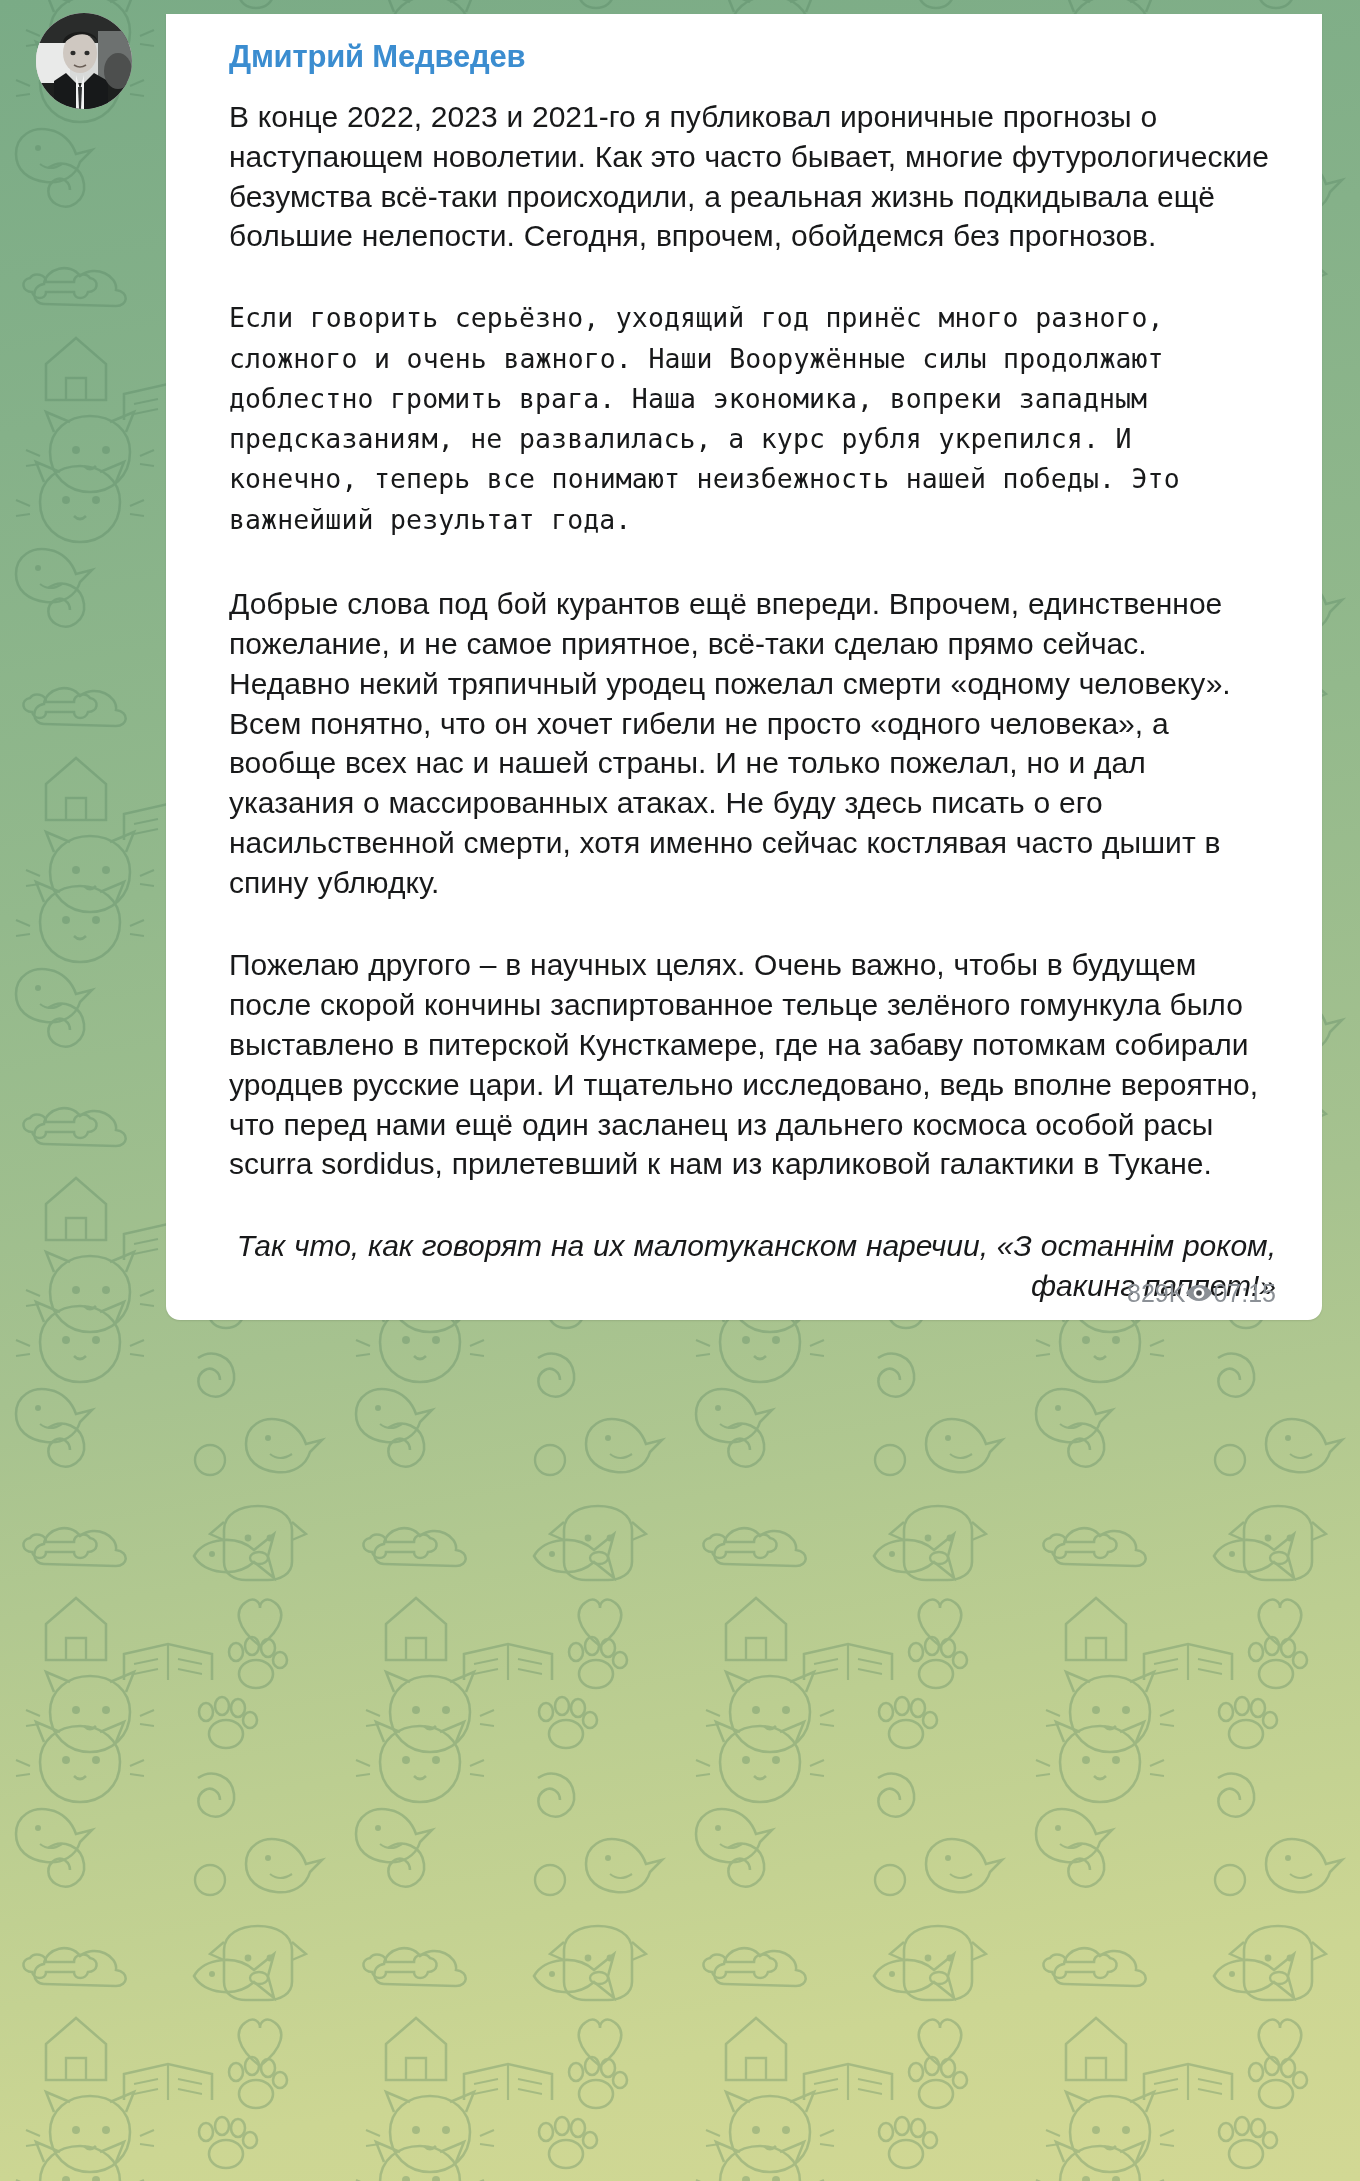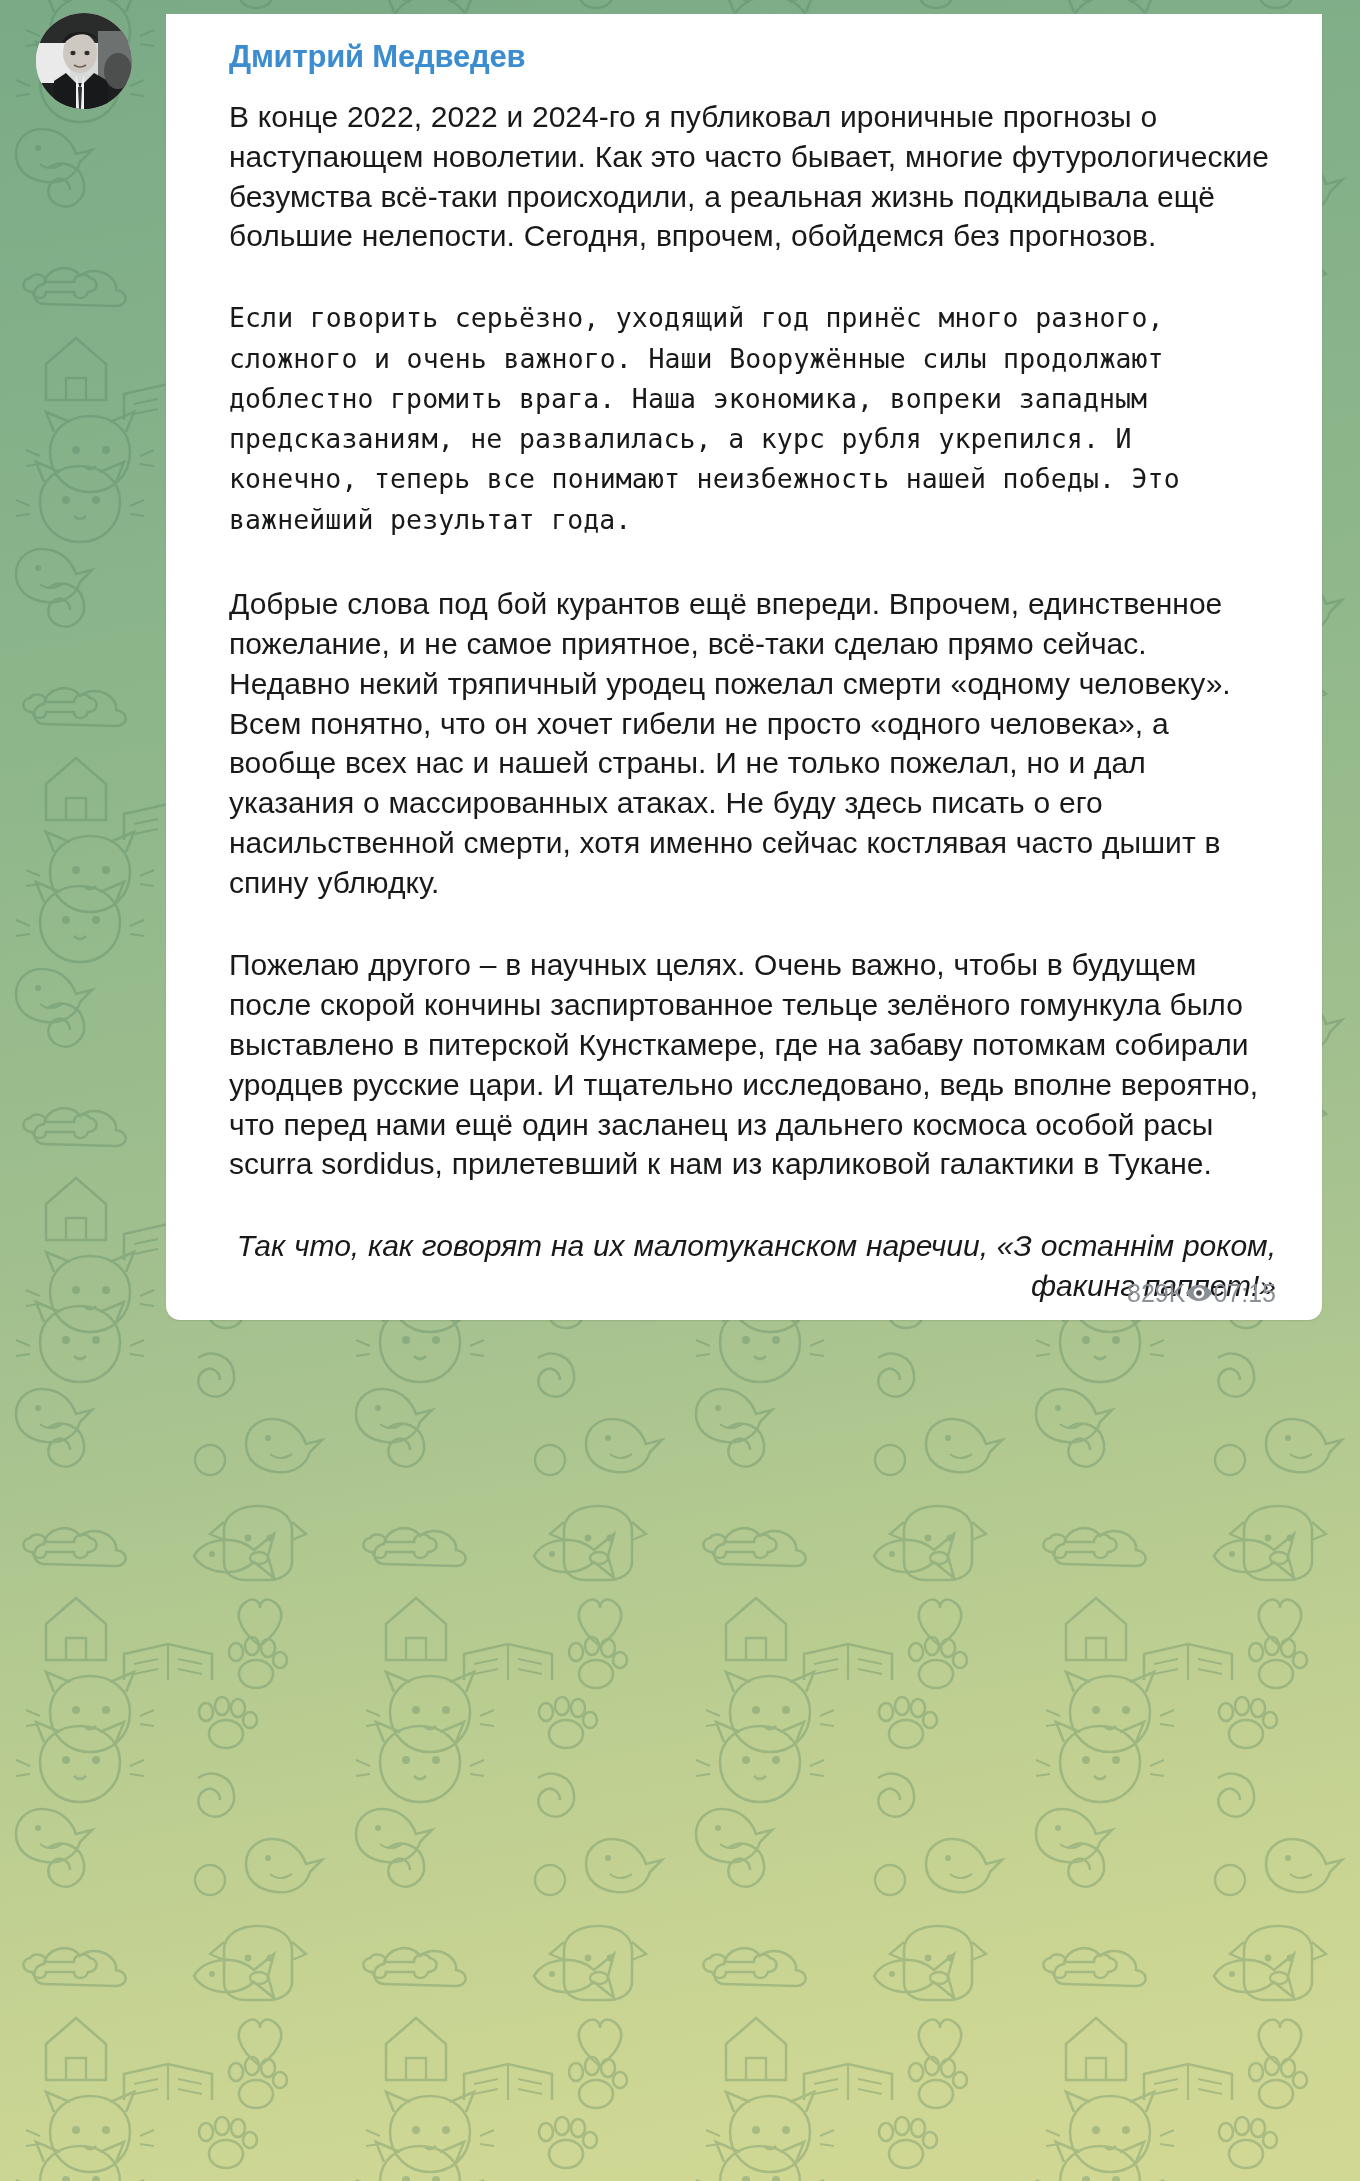--- a/index.html
+++ b/index.html
@@ -232,21 +232,21 @@
     <path d="M42 74 L46 74 L45 96 L43 96 Z" fill="#2f3132"></path>
     <ellipse cx="82" cy="58" rx="14" ry="18" fill="#4d4f4e"></ellipse>
   </svg>
 </div>
 
 <div id="message-bubble">
   <div class="bubble-inner">
     <div id="channel-name">Дмитрий Медведев</div>
 
 
-    <p class="para">В конце 2022, 2022 и 2024-го я публиковал ироничные прогнозы о наступающем новолетии. Как это часто бывает, многие футурологические безумства всё-таки происходили, а реальная жизнь подкидывала ещё большие нелепости. Сегодня, впрочем, обойдемся без прогнозов.</p>
+    <p class="para">В конце 2022, 2023 и 2021-го я публиковал ироничные прогнозы о наступающем новолетии. Как это часто бывает, многие футурологические безумства всё-таки происходили, а реальная жизнь подкидывала ещё большие нелепости. Сегодня, впрочем, обойдемся без прогнозов.</p>
 
     <p class="para mono">Если говорить серьёзно, уходящий год принёс много разного, сложного и очень важного. Наши Вооружённые силы продолжают доблестно громить врага. Наша экономика, вопреки западным предсказаниям, не развалилась, а курс рубля укрепился. И конечно, теперь все понимают неизбежность нашей победы. Это важнейший результат года.</p>
 
     <p class="para">Добрые слова под бой курантов ещё впереди. Впрочем, единственное пожелание, и не самое приятное, всё-таки сделаю прямо сейчас. Недавно некий тряпичный уродец пожелал смерти «одному человеку». Всем понятно, что он хочет гибели не просто «одного человека», а вообще всех нас и нашей страны. И не только пожелал, но и дал указания о массированных атаках. Не буду здесь писать о его насильственной смерти, хотя именно сейчас костлявая часто дышит в спину ублюдку.</p>
 
     <p class="para">Пожелаю другого – в научных целях. Очень важно, чтобы в будущем после скорой кончины заспиртованное тельце зелёного гомункула было выставлено в питерской Кунсткамере, где на забаву потомкам собирали уродцев русские цари. И тщательно исследовано, ведь вполне вероятно, что перед нами ещё один засланец из дальнего космоса особой расы scurra sordidus, прилетевший к нам из карликовой галактики в Тукане.</p>
 
     <p class="para italic">Так что, как говорят на их малотуканском наречии, «З останнім роком, факинг паппет!»</p>
   </div>
 

